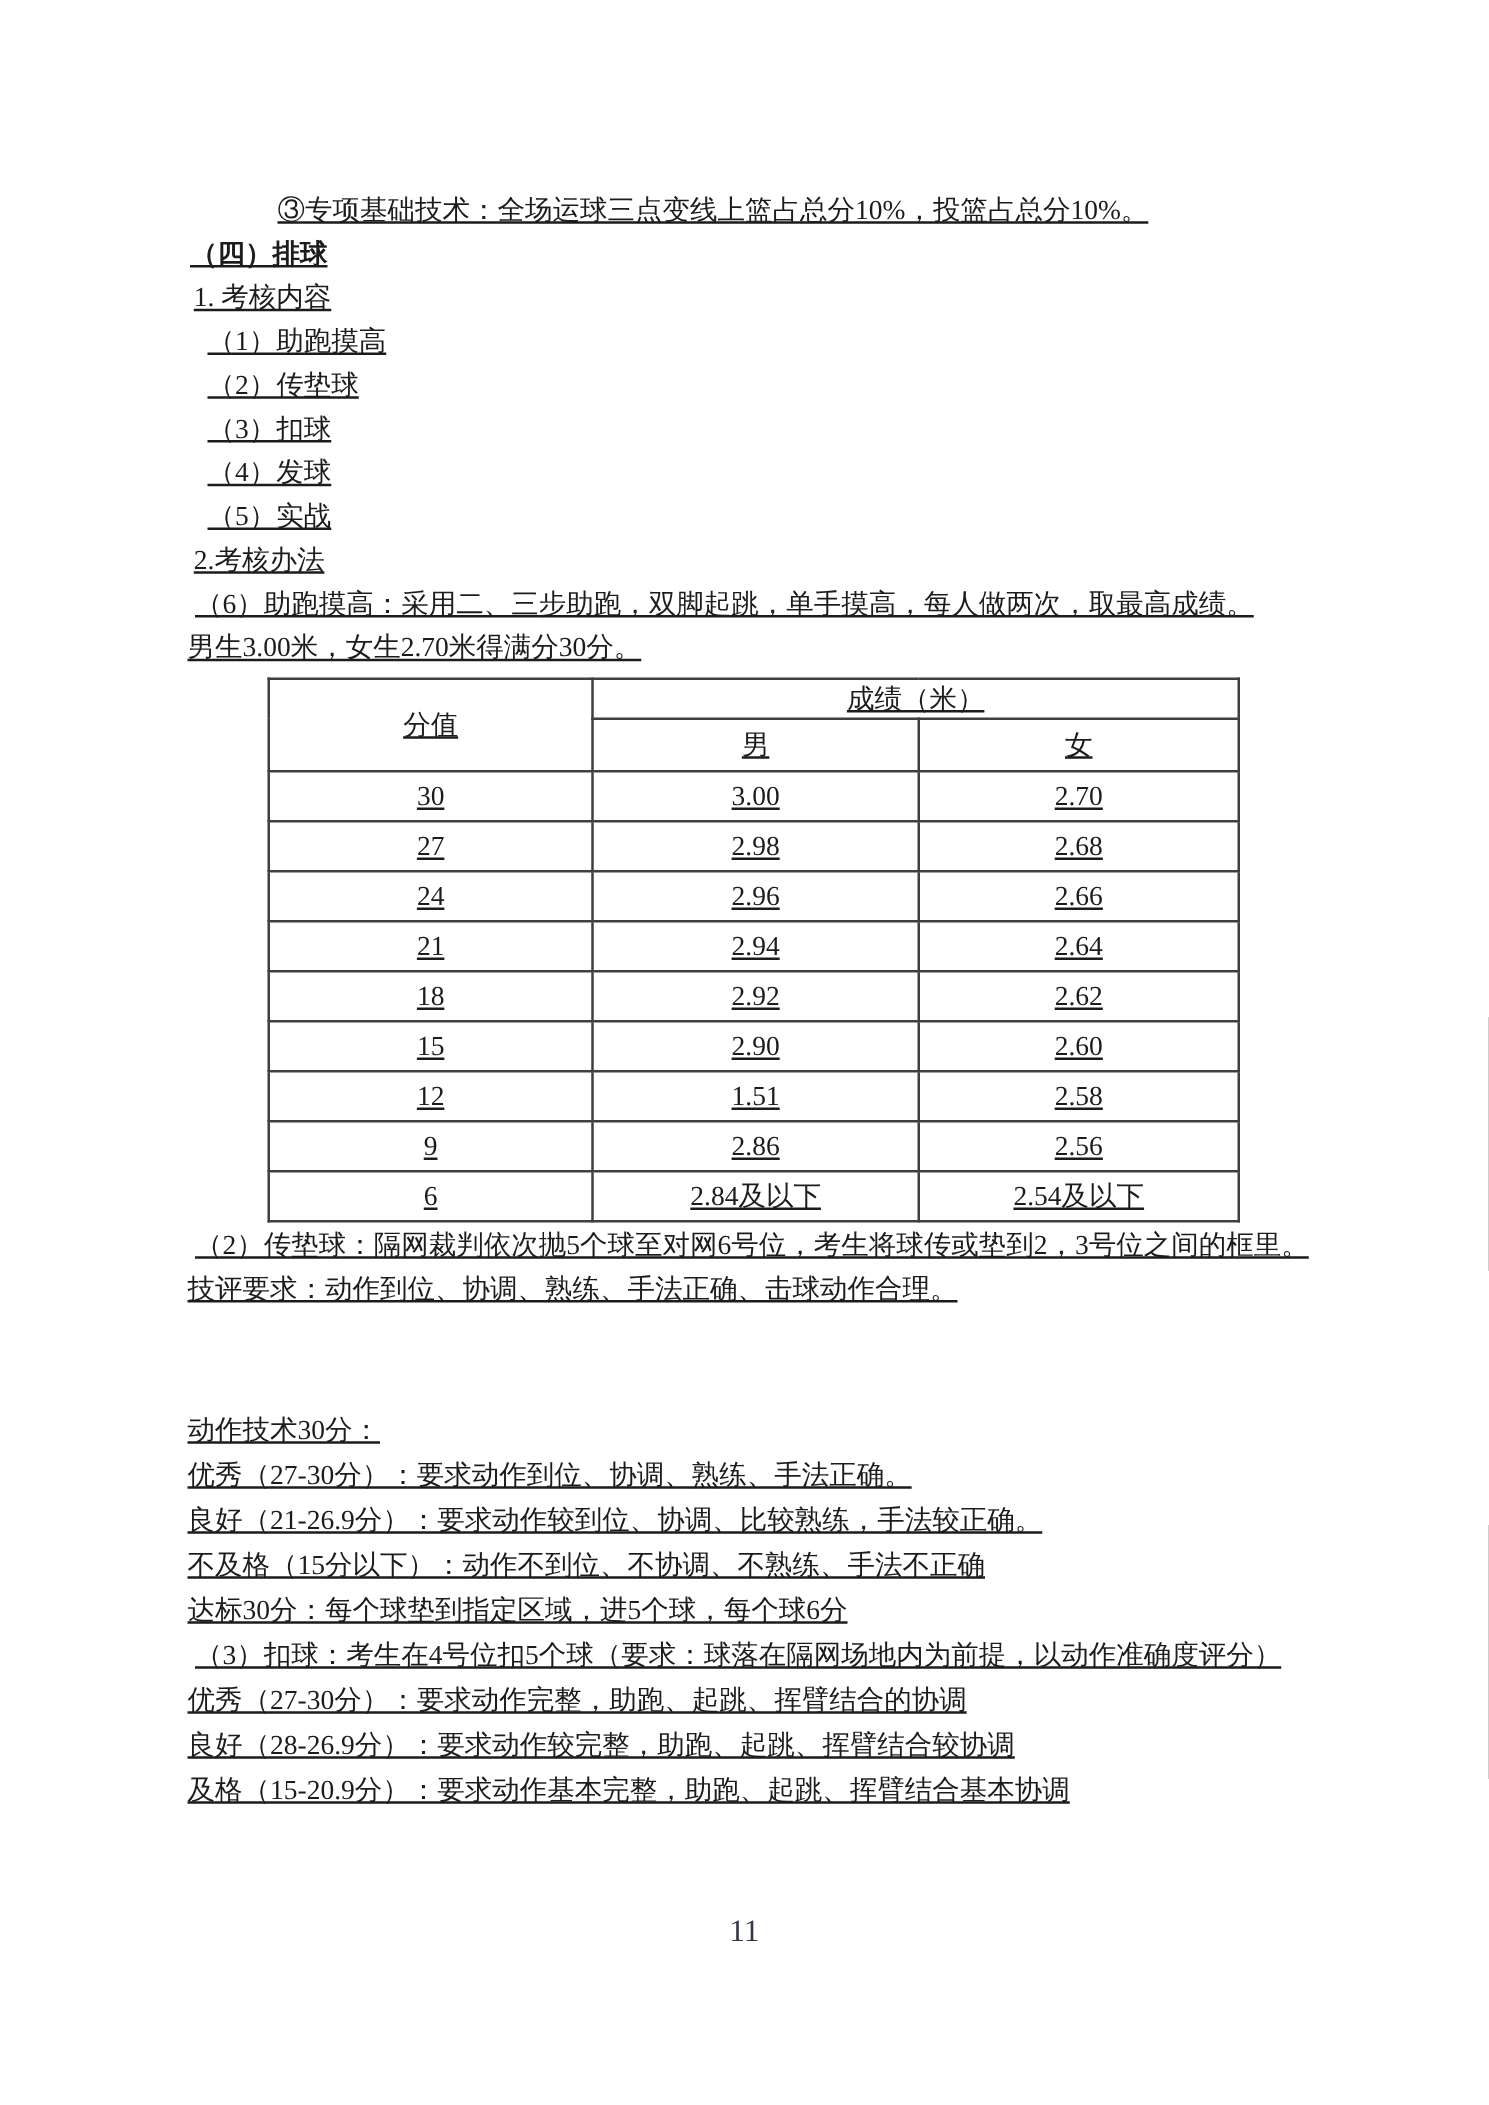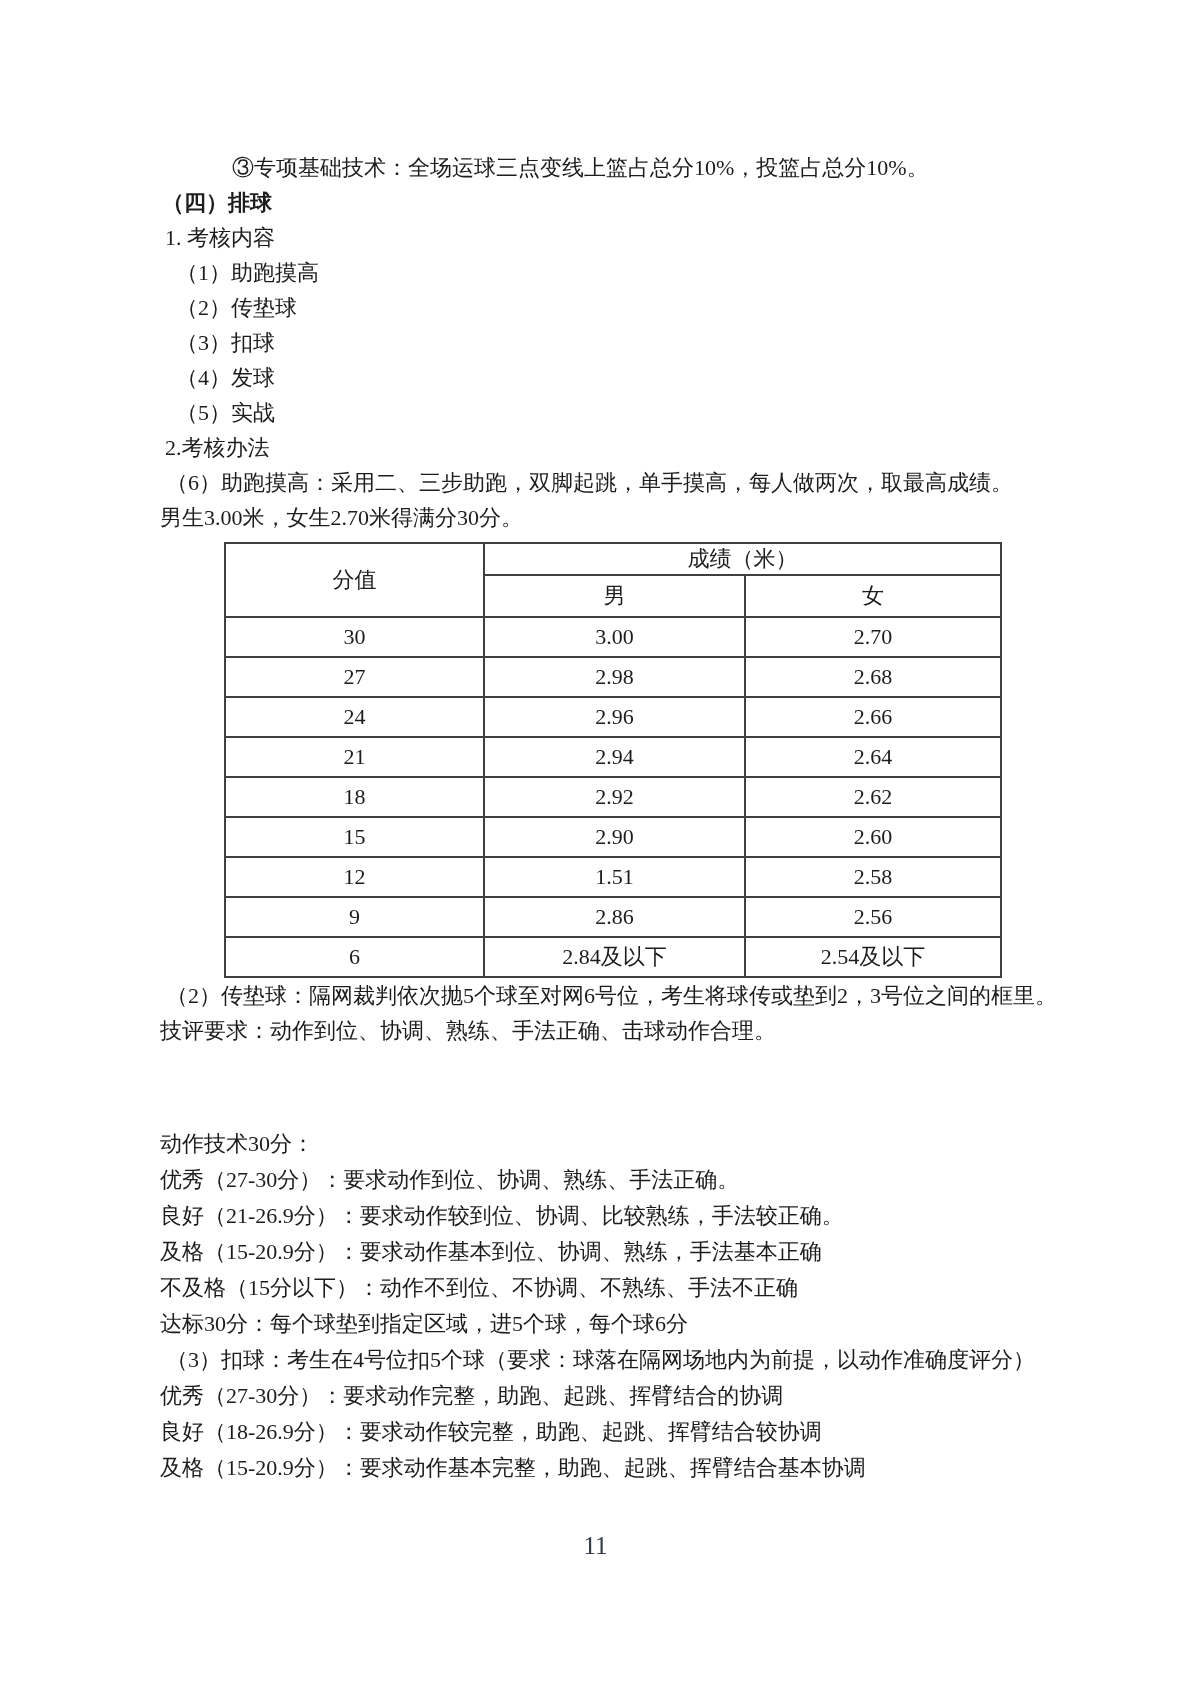--- a/index.html
+++ b/index.html
@@ -8,23 +8,24 @@
     width: 1191px;
     height: 1684px;
     margin: 0 auto;
     background: #ffffff;
     font-family: "Liberation Serif", "DejaVu Serif", serif;
     color: #1c1c1c;
     overflow: hidden;
   }
   .content {
     position: absolute;
-    left: 160px;
+    left: 150px;
     top: 150px;
     width: 968px;
+    text-decoration: underline;
   }
   .line {
     margin: 0;
     font-size: 22px;
     line-height: 35px;
     white-space: nowrap;
   }
   .bottom-block .line { line-height: 36px; }
   .bold { font-weight: bold; }
   .ind-heading { text-indent: 2px; }
@@ -145,25 +146,24 @@
 
     <p class="line ind-para">（2）传垫球：隔网裁判依次抛5个球至对网6号位，考生将球传或垫到2，3号位之间的框里。</p>
     <p class="line">技评要求：动作到位、协调、熟练、手法正确、击球动作合理。</p>
 
     <div class="spacer-gap"></div>
 
     <div class="bottom-block">
       <p class="line">动作技术30分：</p>
       <p class="line">优秀（27-30分）：要求动作到位、协调、熟练、手法正确。</p>
       <p class="line">良好（21-26.9分）：要求动作较到位、协调、比较熟练，手法较正确。</p>
-      <p class="line">及格（15-20.9分）：要求动作基本到位、协调、熟练，手法基本正确</p>
       <p class="line">不及格（15分以下）：动作不到位、不协调、不熟练、手法不正确</p>
       <p class="line">达标30分：每个球垫到指定区域，进5个球，每个球6分</p>
       <p class="line ind-para">（3）扣球：考生在4号位扣5个球（要求：球落在隔网场地内为前提，以动作准确度评分）</p>
       <p class="line">优秀（27-30分）：要求动作完整，助跑、起跳、挥臂结合的协调</p>
-      <p class="line">良好（18-26.9分）：要求动作较完整，助跑、起跳、挥臂结合较协调</p>
+      <p class="line">良好（28-26.9分）：要求动作较完整，助跑、起跳、挥臂结合较协调</p>
       <p class="line">及格（15-20.9分）：要求动作基本完整，助跑、起跳、挥臂结合基本协调</p>
     </div>
 
   </div>
 
   <div class="page-footer">11</div>
 </div>
 
 </body></html>

